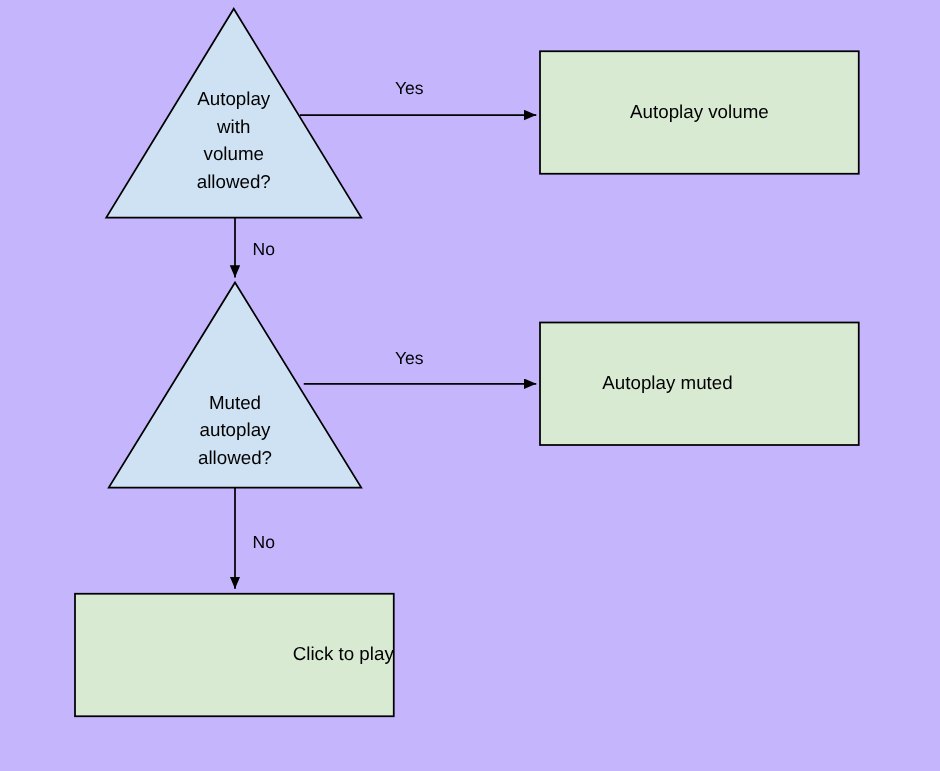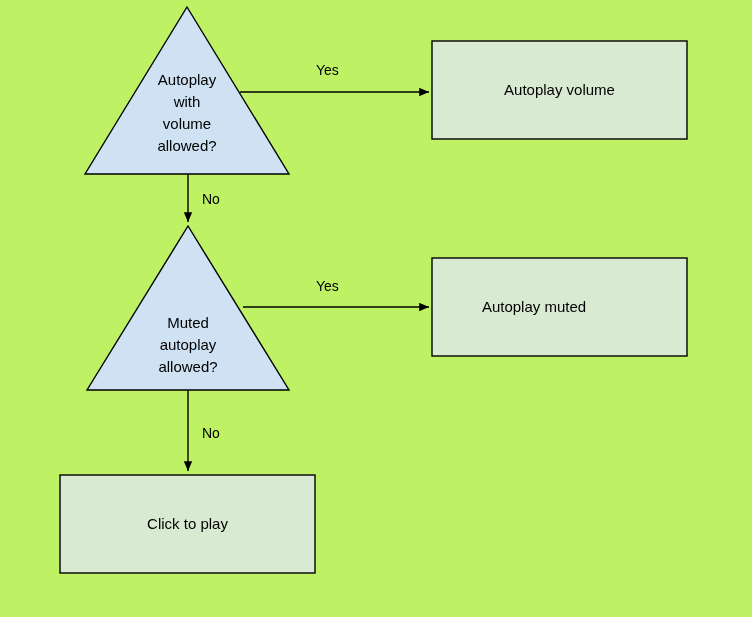--- a/index.html
+++ b/index.html
@@ -7,21 +7,21 @@
     padding: 0;
     background: #ffffff;
   }
   body {
     font-family: "Liberation Sans", sans-serif;
   }
   #canvas {
     position: relative;
     width: 752px;
     height: 617px;
-    background: #bef264;
+    background: #c4b5fd;
     overflow: hidden;
   }
   #flow-svg {
     position: absolute;
     left: 0;
     top: 0;
     width: 752px;
     height: 617px;
   }
   .shape-text {
@@ -85,21 +85,21 @@
 allowed?</div>
 
   <div class="shape-text process-text" style="left:432px; top:79px; width:255px;">Autoplay volume</div>
 
   <div class="shape-text decision-text" style="left:88px; top:312px; width:200px;">Muted
 autoplay
 allowed?</div>
 
   <div class="shape-text process-text" style="left:432px; top:296px; width:204px;">Autoplay muted</div>
 
-  <div class="shape-text process-text" style="left:60px; top:513px; width:255px;">Click to play</div>
+  <div class="shape-text process-text" style="left:60px; top:513px; width:255px;text-align:right;">Click to play</div>
 
   <div class="edge-label" style="left:316px; top:61px;">Yes</div>
 
   <div class="edge-label" style="left:202px; top:190px;">No</div>
 
   <div class="edge-label" style="left:316px; top:277px;">Yes</div>
 
   <div class="edge-label" style="left:202px; top:424px;">No</div>
 
 </div>

